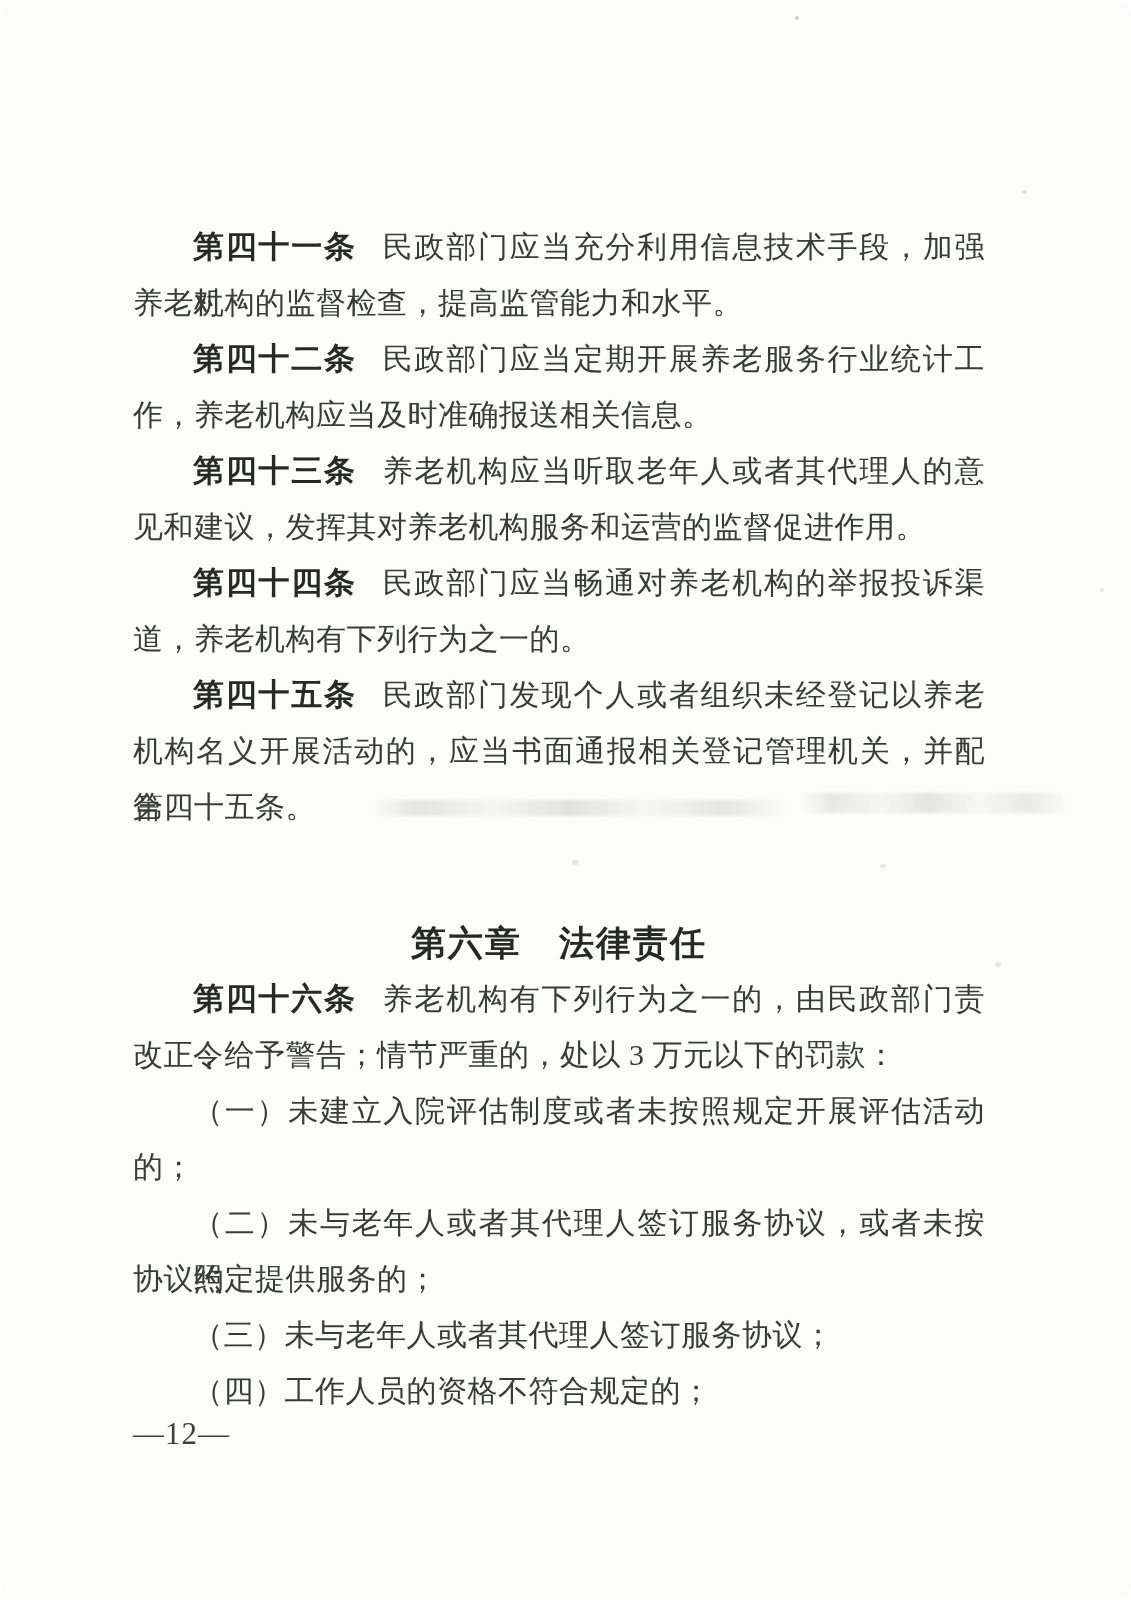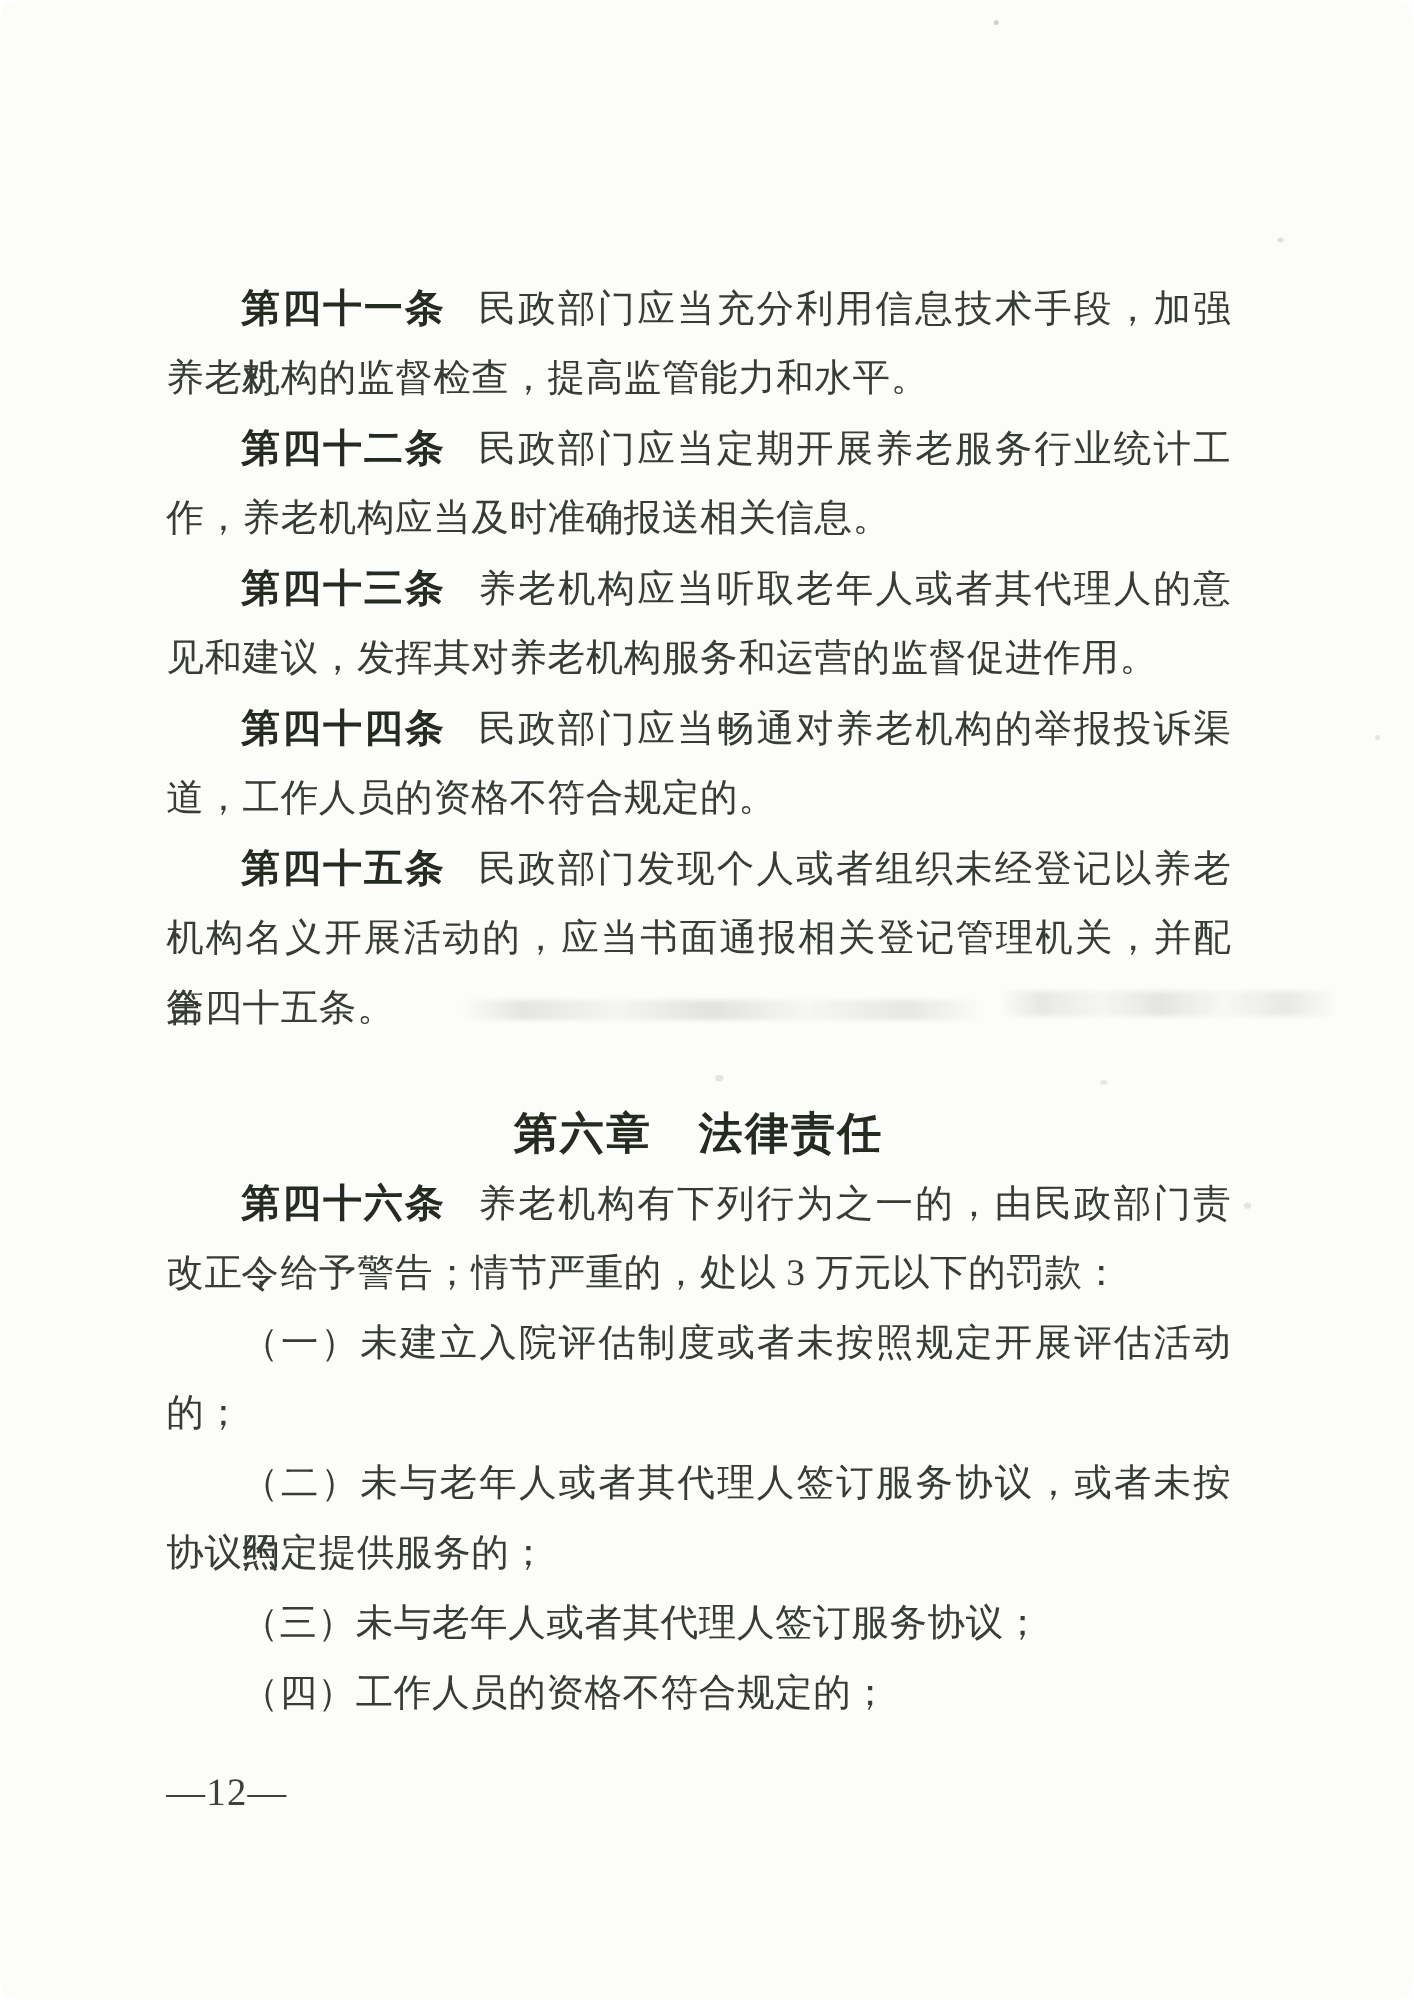--- a/index.html
+++ b/index.html
@@ -46,21 +46,21 @@
   }
   .line.indent { padding-left: 60px; }
   .article-label {
     font-family: "Liberation Sans", "DejaVu Sans", sans-serif;
     font-weight: 700;
     font-size: 31px;
     color: var(--label-ink);
     margin-right: 26px;
   }
   .chapter-heading {
-    margin-top: 44px;
+    margin-top: 80px;
     height: 56px;
     line-height: 56px;
     font-family: "Liberation Sans", "DejaVu Sans", sans-serif;
     font-weight: 700;
     font-size: 35px;
     color: var(--label-ink);
     text-align: center;
     letter-spacing: 2px;
   }
   .page-number {
@@ -115,21 +115,21 @@
     <div class="line fill indent"><span class="article-label">第四十二条</span><span>民政部门应当定期开展养老服务行业统计工</span></div>
 
     <div class="line"><span>作，养老机构应当及时准确报送相关信息。</span></div>
 
     <div class="line fill indent"><span class="article-label">第四十三条</span><span>养老机构应当听取老年人或者其代理人的意</span></div>
 
     <div class="line"><span>见和建议，发挥其对养老机构服务和运营的监督促进作用。</span></div>
 
     <div class="line fill indent"><span class="article-label">第四十四条</span><span>民政部门应当畅通对养老机构的举报投诉渠</span></div>
 
-    <div class="line"><span>道，工作人员的资格不符合规定的。</span></div>
+    <div class="line"><span>道，养老机构有下列行为之一的。</span></div>
 
     <div class="line fill indent"><span class="article-label">第四十五条</span><span>民政部门发现个人或者组织未经登记以养老</span></div>
 
     <div class="line fill"><span>机构名义开展活动的，应当书面通报相关登记管理机关，并配合</span></div>
 
     <div class="line"><span>第四十五条。</span></div>
 
     <h2 class="chapter-heading">第六章　法律责任</h2>
 
     <div class="line fill indent"><span class="article-label">第四十六条</span><span>养老机构有下列行为之一的，由民政部门责令</span></div>

